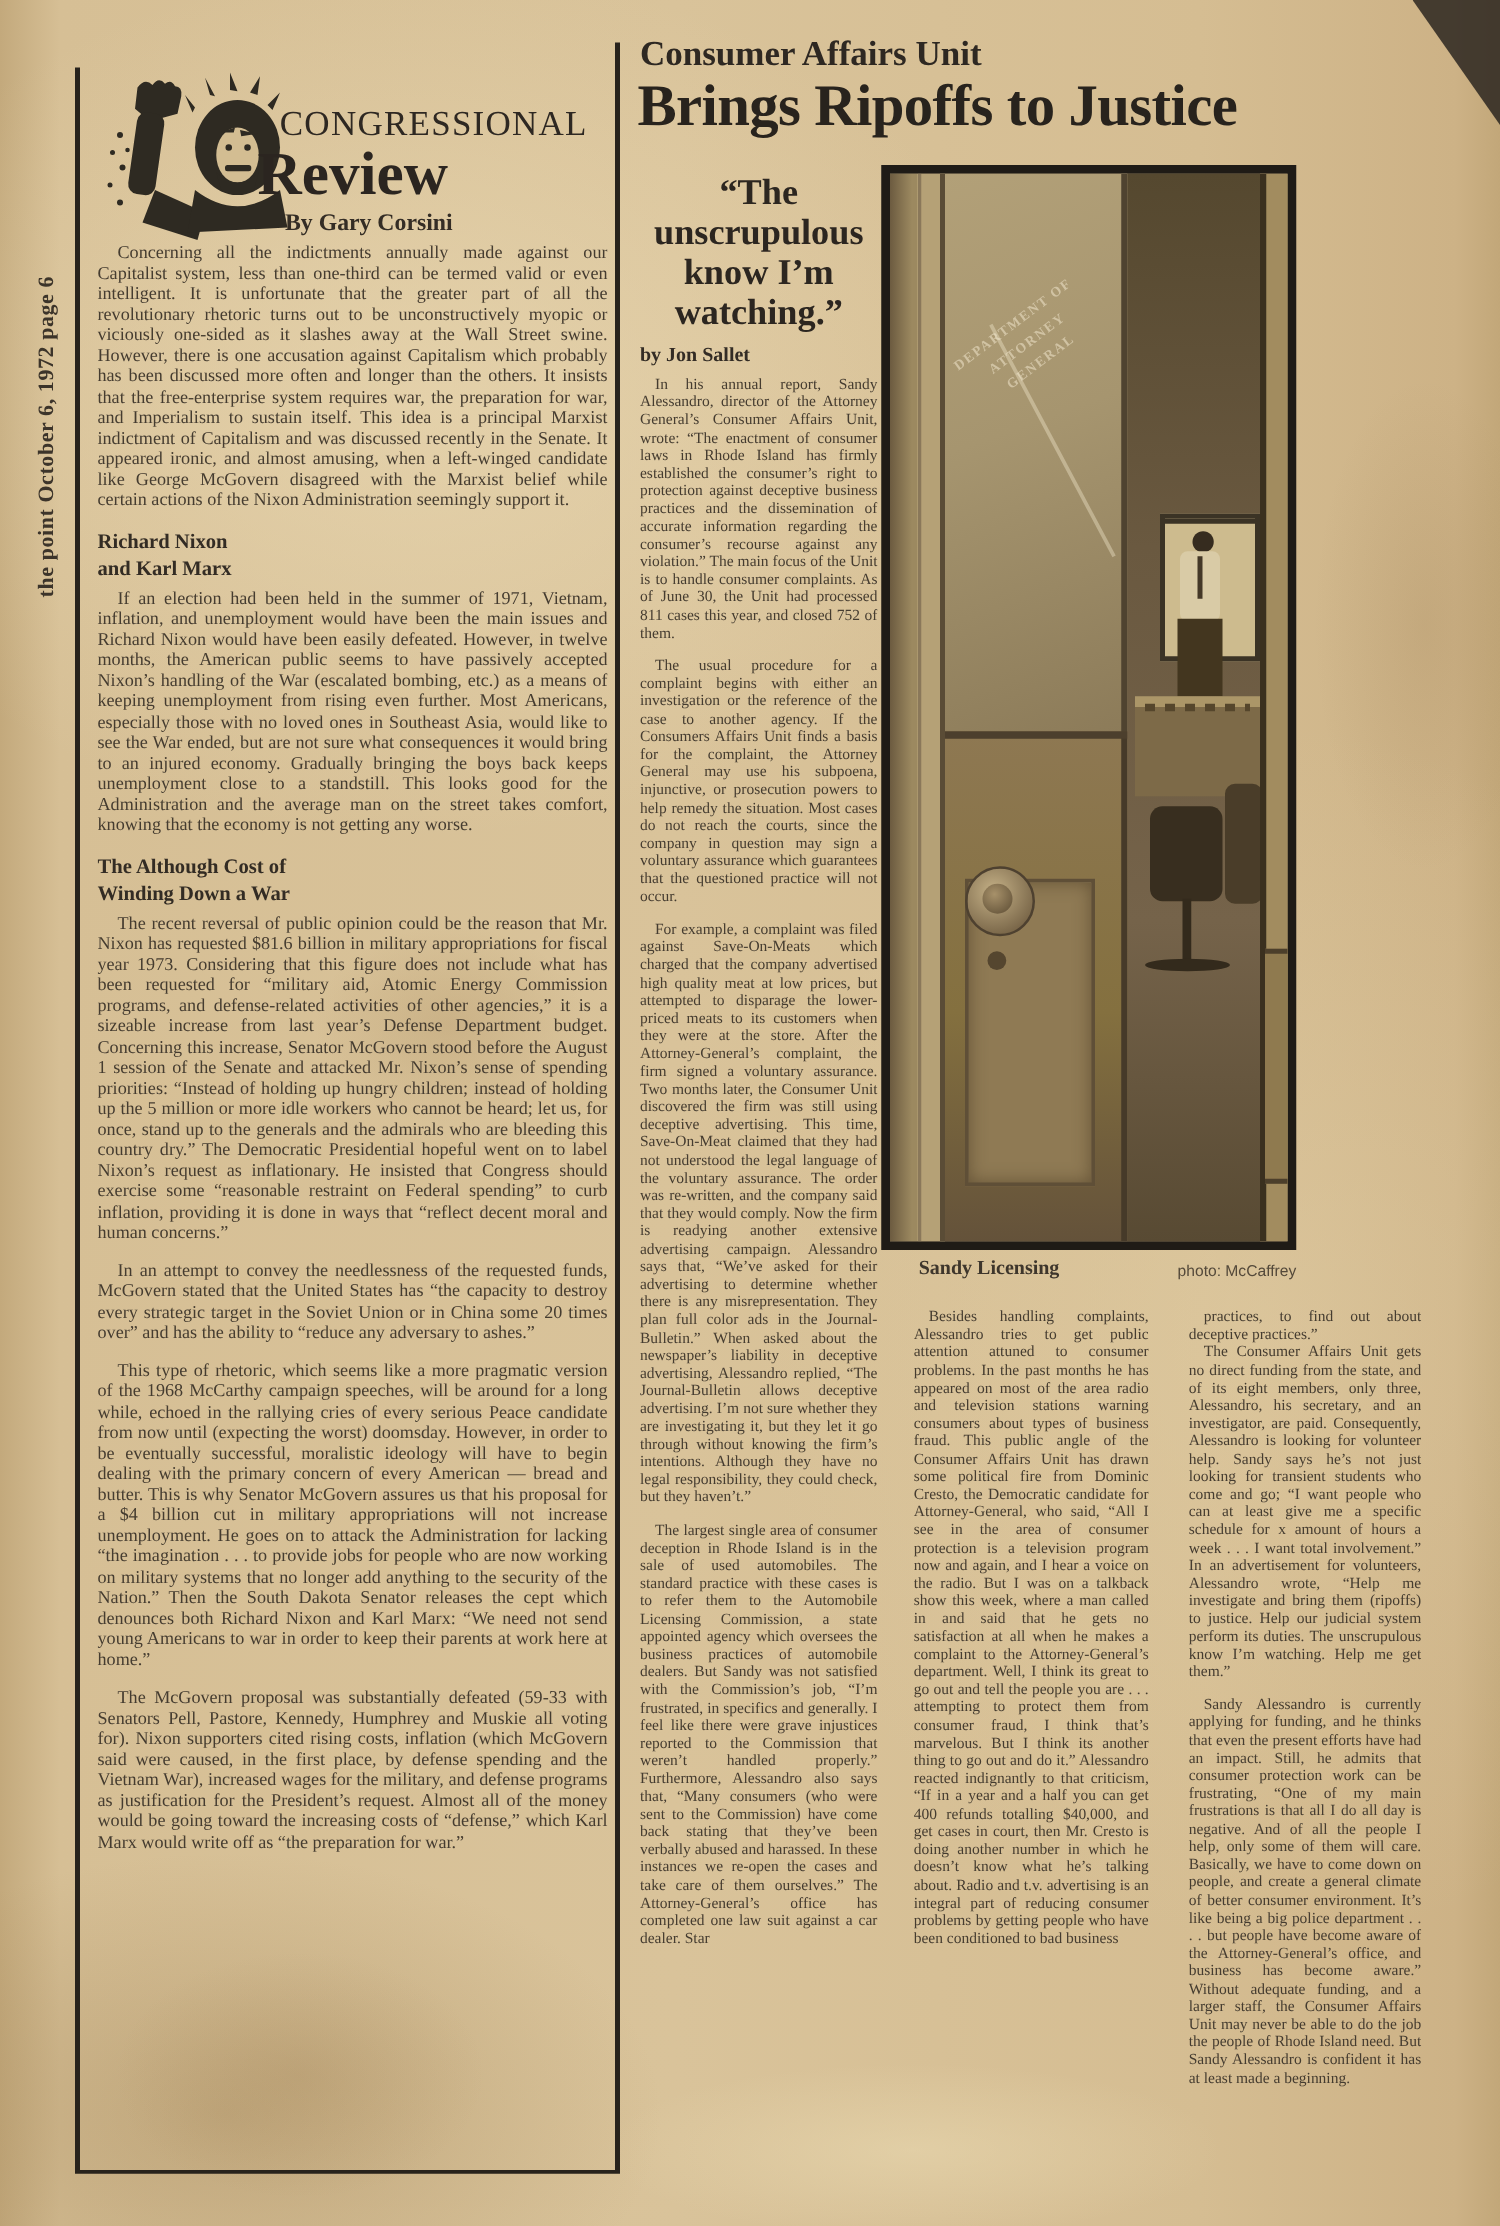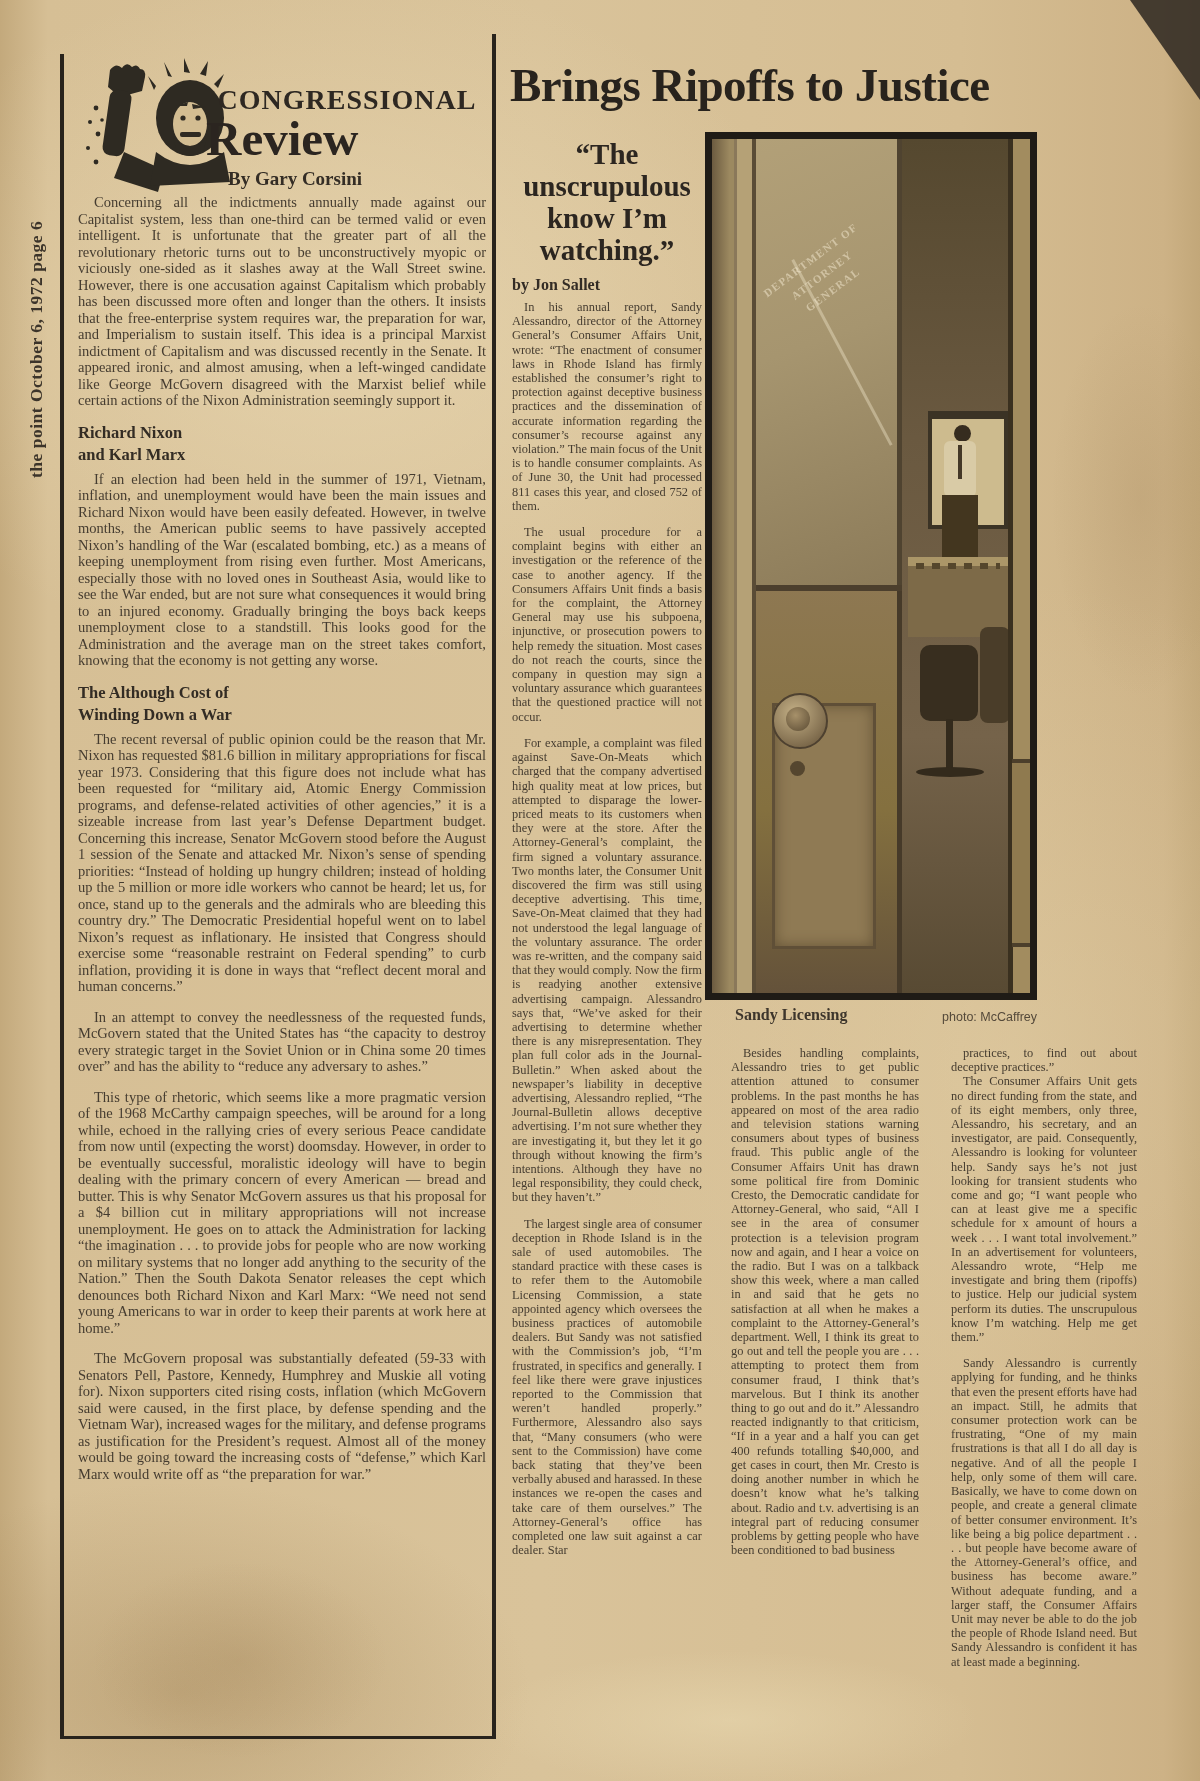--- a/index.html
+++ b/index.html
@@ -18,21 +18,21 @@
     writing-mode:vertical-rl;transform:rotate(180deg);
     font-size:17.5px;font-weight:bold;color:#3c342a;letter-spacing:.5px;white-space:nowrap;}
   .corner-wedge{position:absolute;right:0;top:0;width:70px;height:100px;
     background:#2c2620;clip-path:polygon(100% 0,0 0,100% 100%);opacity:.85;}
 
   
   .left-col{position:absolute;left:78px;top:52px;width:408px;height:1668px;overflow:hidden;}
   .la-header{position:relative;height:142px;}
   .la-illustration{position:absolute;left:-6px;top:4px;width:196px;height:138px;}
   .la-kicker{position:absolute;left:128px;top:32px;width:282px;text-align:center;
-    font-size:28px;font-weight:bold;color:#2e2822;letter-spacing:1px;}
+    font-size:28px;font-weight:normal;color:#2e2822;letter-spacing:1px;}
   .la-title{position:absolute;left:128px;top:58px;width:282px;
     font-size:49px;font-weight:bold;color:#2b2520;}
   .la-byline{position:absolute;left:150px;top:116px;font-size:19px;font-weight:bold;color:#342d25;}
   .la-body p{margin:0 0 14px;font-size:14.5px;line-height:16.5px;text-align:justify;text-indent:16px;}
   .la-body h3{margin:2px 0 2px;font-size:16.5px;line-height:20px;font-weight:bold;color:#332c24;}
   .la-body h3.second{margin-bottom:6px;}
 
   
   .ra-kicker{position:absolute;left:512px;top:28px;font-size:28px;font-weight:bold;color:#2e2822;}
   .ra-headline{position:absolute;left:510px;top:58px;width:540px;
@@ -153,20 +153,21 @@
       <p>If an election had been held in the summer of 1971, Vietnam, inflation, and unemployment would have been the main issues and Richard Nixon would have been easily defeated. However, in twelve months, the American public seems to have passively accepted Nixon’s handling of the War (escalated bombing, etc.) as a means of keeping unemployment from rising even further. Most Americans, especially those with no loved ones in Southeast Asia, would like to see the War ended, but are not sure what consequences it would bring to an injured economy. Gradually bringing the boys back keeps unemployment close to a standstill. This looks good for the Administration and the average man on the street takes comfort, knowing that the economy is not getting any worse.</p>
       <h3 style="margin-top:10px;">The Although Cost of</h3>
       <h3 class="second">Winding Down a War</h3>
       <p>The recent reversal of public opinion could be the reason that Mr. Nixon has requested $81.6 billion in military appropriations for fiscal year 1973. Considering that this figure does not include what has been requested for “military aid, Atomic Energy Commission programs, and defense-related activities of other agencies,” it is a sizeable increase from last year’s Defense Department budget. Concerning this increase, Senator McGovern stood before the August 1 session of the Senate and attacked Mr. Nixon’s sense of spending priorities: “Instead of holding up hungry children; instead of holding up the 5 million or more idle workers who cannot be heard; let us, for once, stand up to the generals and the admirals who are bleeding this country dry.” The Democratic Presidential hopeful went on to label Nixon’s request as inflationary. He insisted that Congress should exercise some “reasonable restraint on Federal spending” to curb inflation, providing it is done in ways that “reflect decent moral and human concerns.”</p>
       <p>In an attempt to convey the needlessness of the requested funds, McGovern stated that the United States has “the capacity to destroy every strategic target in the Soviet Union or in China some 20 times over” and has the ability to “reduce any adversary to ashes.”</p>
       <p>This type of rhetoric, which seems like a more pragmatic version of the 1968 McCarthy campaign speeches, will be around for a long while, echoed in the rallying cries of every serious Peace candidate from now until (expecting the worst) doomsday. However, in order to be eventually successful, moralistic ideology will have to begin dealing with the primary concern of every American — bread and butter. This is why Senator McGovern assures us that his proposal for a $4 billion cut in military appropriations will not increase unemployment. He goes on to attack the Administration for lacking “the imagination . . . to provide jobs for people who are now working on military systems that no longer add anything to the security of the Nation.” Then the South Dakota Senator releases the cept which denounces both Richard Nixon and Karl Marx: “We need not send young Americans to war in order to keep their parents at work here at home.”</p>
       <p>The McGovern proposal was substantially defeated (59-33 with Senators Pell, Pastore, Kennedy, Humphrey and Muskie all voting for). Nixon supporters cited rising costs, inflation (which McGovern said were caused, in the first place, by defense spending and the Vietnam War), increased wages for the military, and defense programs as justification for the President’s request. Almost all of the money would be going toward the increasing costs of “defense,” which Karl Marx would write off as “the preparation for war.”</p>
     </div>
   </div>
 
+  <div class="ra-kicker">Consumer Affairs Unit</div>
   <div class="ra-headline">Brings Ripoffs to Justice</div>
   <div class="ra-quote">“The unscrupulous know I’m watching.”</div>
   <div class="ra-byline">by Jon Sallet</div>
 
   <div class="ra-col col1">
     <p>In his annual report, Sandy Alessandro, director of the Attorney General’s Consumer Affairs Unit, wrote: “The enactment of consumer laws in Rhode Island has firmly established the consumer’s right to protection against deceptive business practices and the dissemination of accurate information regarding the consumer’s recourse against any violation.” The main focus of the Unit is to handle consumer complaints. As of June 30, the Unit had processed 811 cases this year, and closed 752 of them.</p>
     <p>The usual procedure for a complaint begins with either an investigation or the reference of the case to another agency. If the Consumers Affairs Unit finds a basis for the complaint, the Attorney General may use his subpoena, injunctive, or prosecution powers to help remedy the situation. Most cases do not reach the courts, since the company in question may sign a voluntary assurance which guarantees that the questioned practice will not occur.</p>
     <p>For example, a complaint was filed against Save-On-Meats which charged that the company advertised high quality meat at low prices, but attempted to disparage the lower-priced meats to its customers when they were at the store. After the Attorney-General’s complaint, the firm signed a voluntary assurance. Two months later, the Consumer Unit discovered the firm was still using deceptive advertising. This time, Save-On-Meat claimed that they had not understood the legal language of the voluntary assurance. The order was re-written, and the company said that they would comply. Now the firm is readying another extensive advertising campaign. Alessandro says that, “We’ve asked for their advertising to determine whether there is any misrepresentation. They plan full color ads in the Journal-Bulletin.” When asked about the newspaper’s liability in deceptive advertising, Alessandro replied, “The Journal-Bulletin allows deceptive advertising. I’m not sure whether they are investigating it, but they let it go through without knowing the firm’s intentions. Although they have no legal responsibility, they could check, but they haven’t.”</p>
     <p>The largest single area of consumer deception in Rhode Island is in the sale of used automobiles. The standard practice with these cases is to refer them to the Automobile Licensing Commission, a state appointed agency which oversees the business practices of automobile dealers. But Sandy was not satisfied with the Commission’s job, “I’m frustrated, in specifics and generally. I feel like there were grave injustices reported to the Commission that weren’t handled properly.” Furthermore, Alessandro also says that, “Many consumers (who were sent to the Commission) have come back stating that they’ve been verbally abused and harassed. In these instances we re-open the cases and take care of them ourselves.” The Attorney-General’s office has completed one law suit against a car dealer. Star</p>
   </div>

